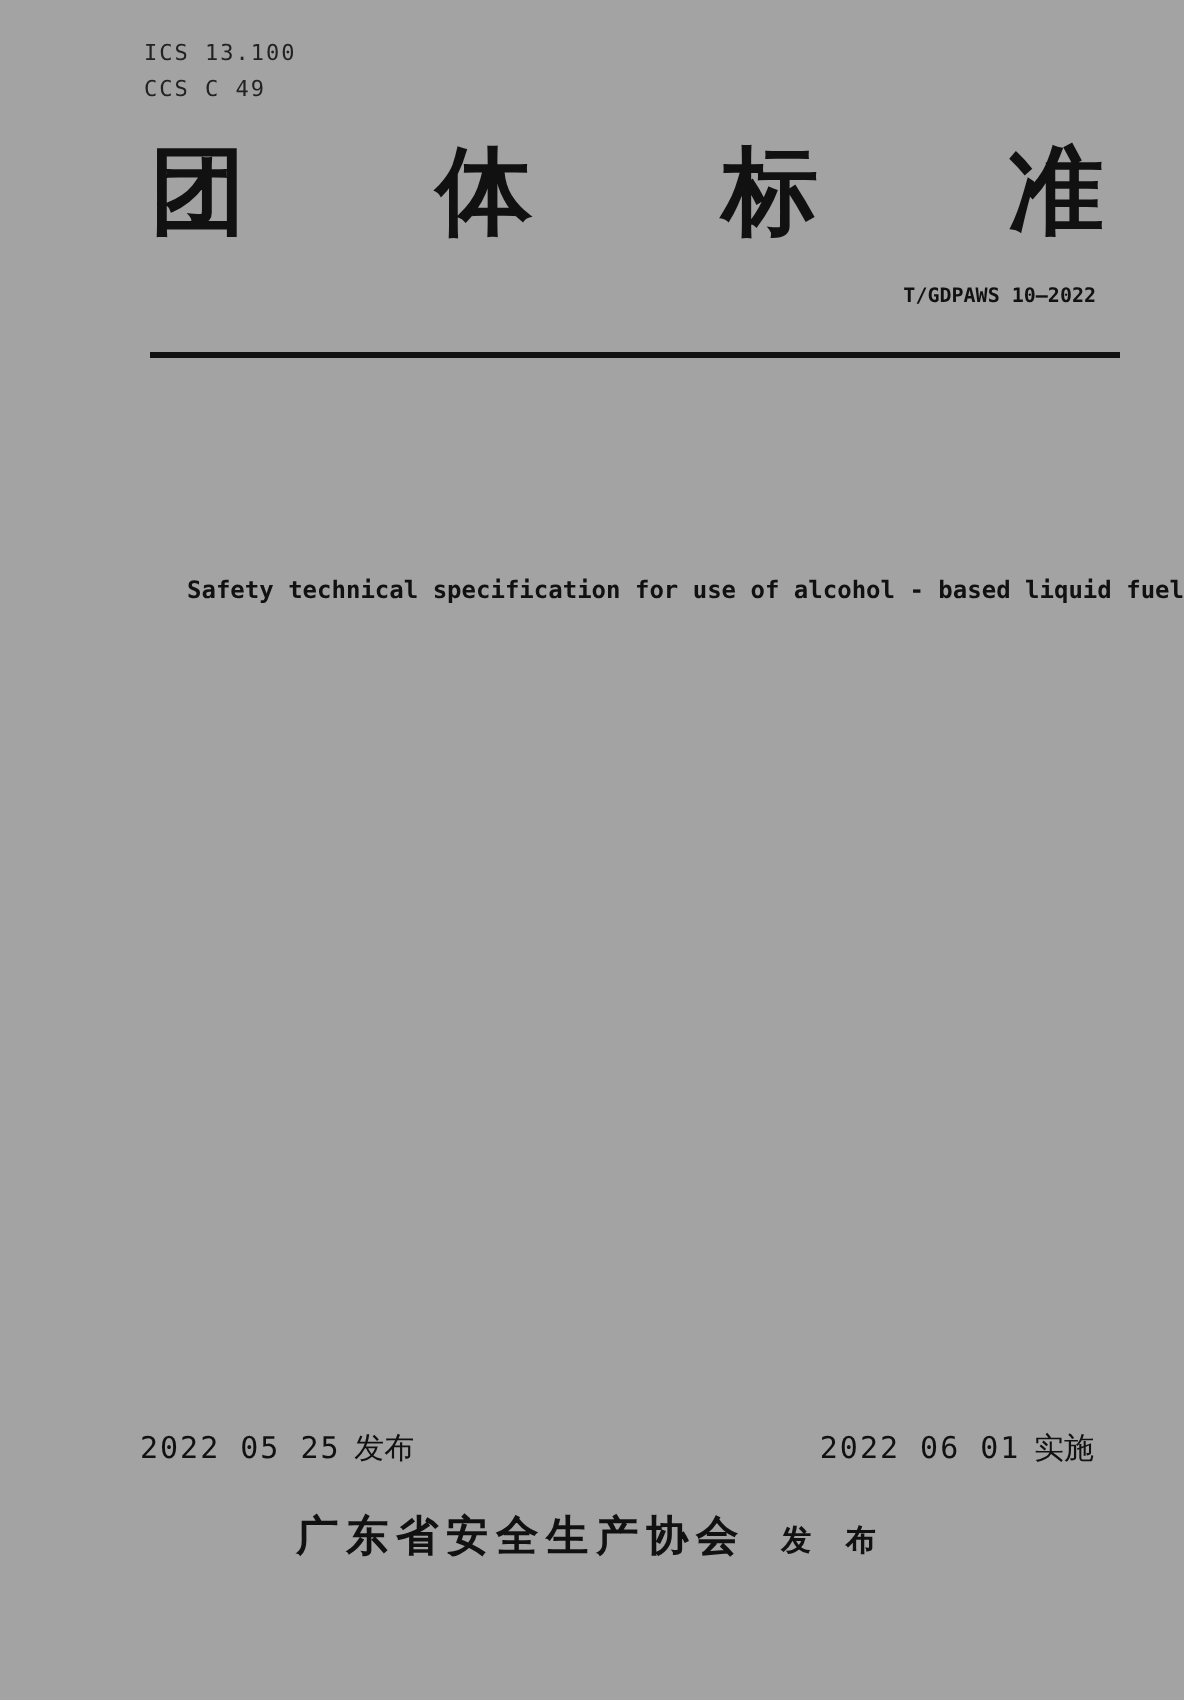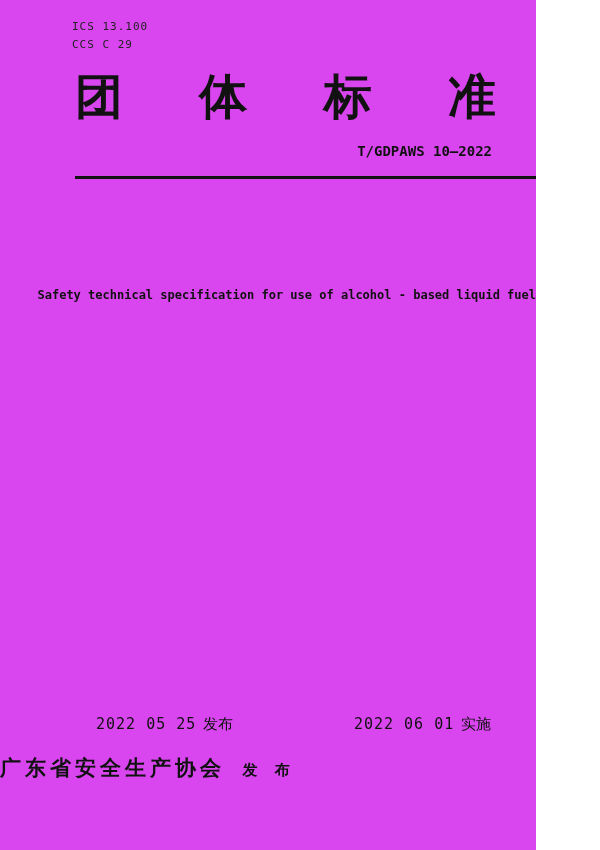--- a/index.html
+++ b/index.html
@@ -3,22 +3,22 @@
 <meta charset="utf-8">
 <style>
   html, body { margin: 0; padding: 0; }
   body {
     width: 600px; height: 850px;
     background: #ffffff;
     font-family: "DejaVu Sans", sans-serif;
   }
   .page {
     position: relative;
-    width: 536px; height: 850px;
-    background: #d946ef;
+    width: 592px; height: 850px;
+    background: #a3a3a3;
     color: #1a1a1a;
     overflow: hidden;
   }
 
   
   .codes {
     position: absolute;
     left: 72px; top: 18px;
     font-family: "DejaVu Sans Mono", monospace;
     font-size: 11px;
@@ -37,21 +37,21 @@
     font-weight: bold;
     line-height: 60px;
     color: #111;
   }
 
   
   .std-number {
     position: absolute;
     right: 44px; top: 143px;
     font-family: "DejaVu Sans Mono", monospace;
-    font-size: 14px;
+    font-size: 10px;
     font-weight: bold;
     color: #111;
   }
 
   
   .rule {
     position: absolute;
     left: 75px; top: 176px;
     width: 485px; height: 3px;
     background: #121212;
@@ -82,29 +82,28 @@
     position: absolute;
     left: 70px; right: 45px; top: 715px;
     display: flex;
     justify-content: space-between;
     font-size: 15px;
     color: #111;
   }
   .date-num {
     font-family: "DejaVu Sans Mono", monospace;
     letter-spacing: 1px;
-    margin-left: 26px;
   }
   .date-label { margin-left: 2px; }
 
   
   .publisher-row {
     position: absolute;
     left: 0; right: 0; top: 754px;
-    text-align: left;
+    text-align: center;
     font-weight: bold;
     color: #111;
     white-space: nowrap;
   }
   .publisher-name {
     font-size: 21px;
     letter-spacing: 4px;
   }
   .publish-label {
     font-size: 15px;
@@ -112,21 +111,21 @@
     margin-left: 12px;
   }
 </style>
 </head>
 <body>
 
 <div class="page">
 
   <div class="codes">
     <div>ICS 13.100</div>
-    <div>CCS C 29</div>
+    <div>CCS C 49</div>
   </div>
 
   <div class="type-row">
     <span>团</span>
     <span>体</span>
     <span>标</span>
     <span>准</span>
   </div>
 
   <div class="std-number">T/GDPAWS 10—2022</div>

